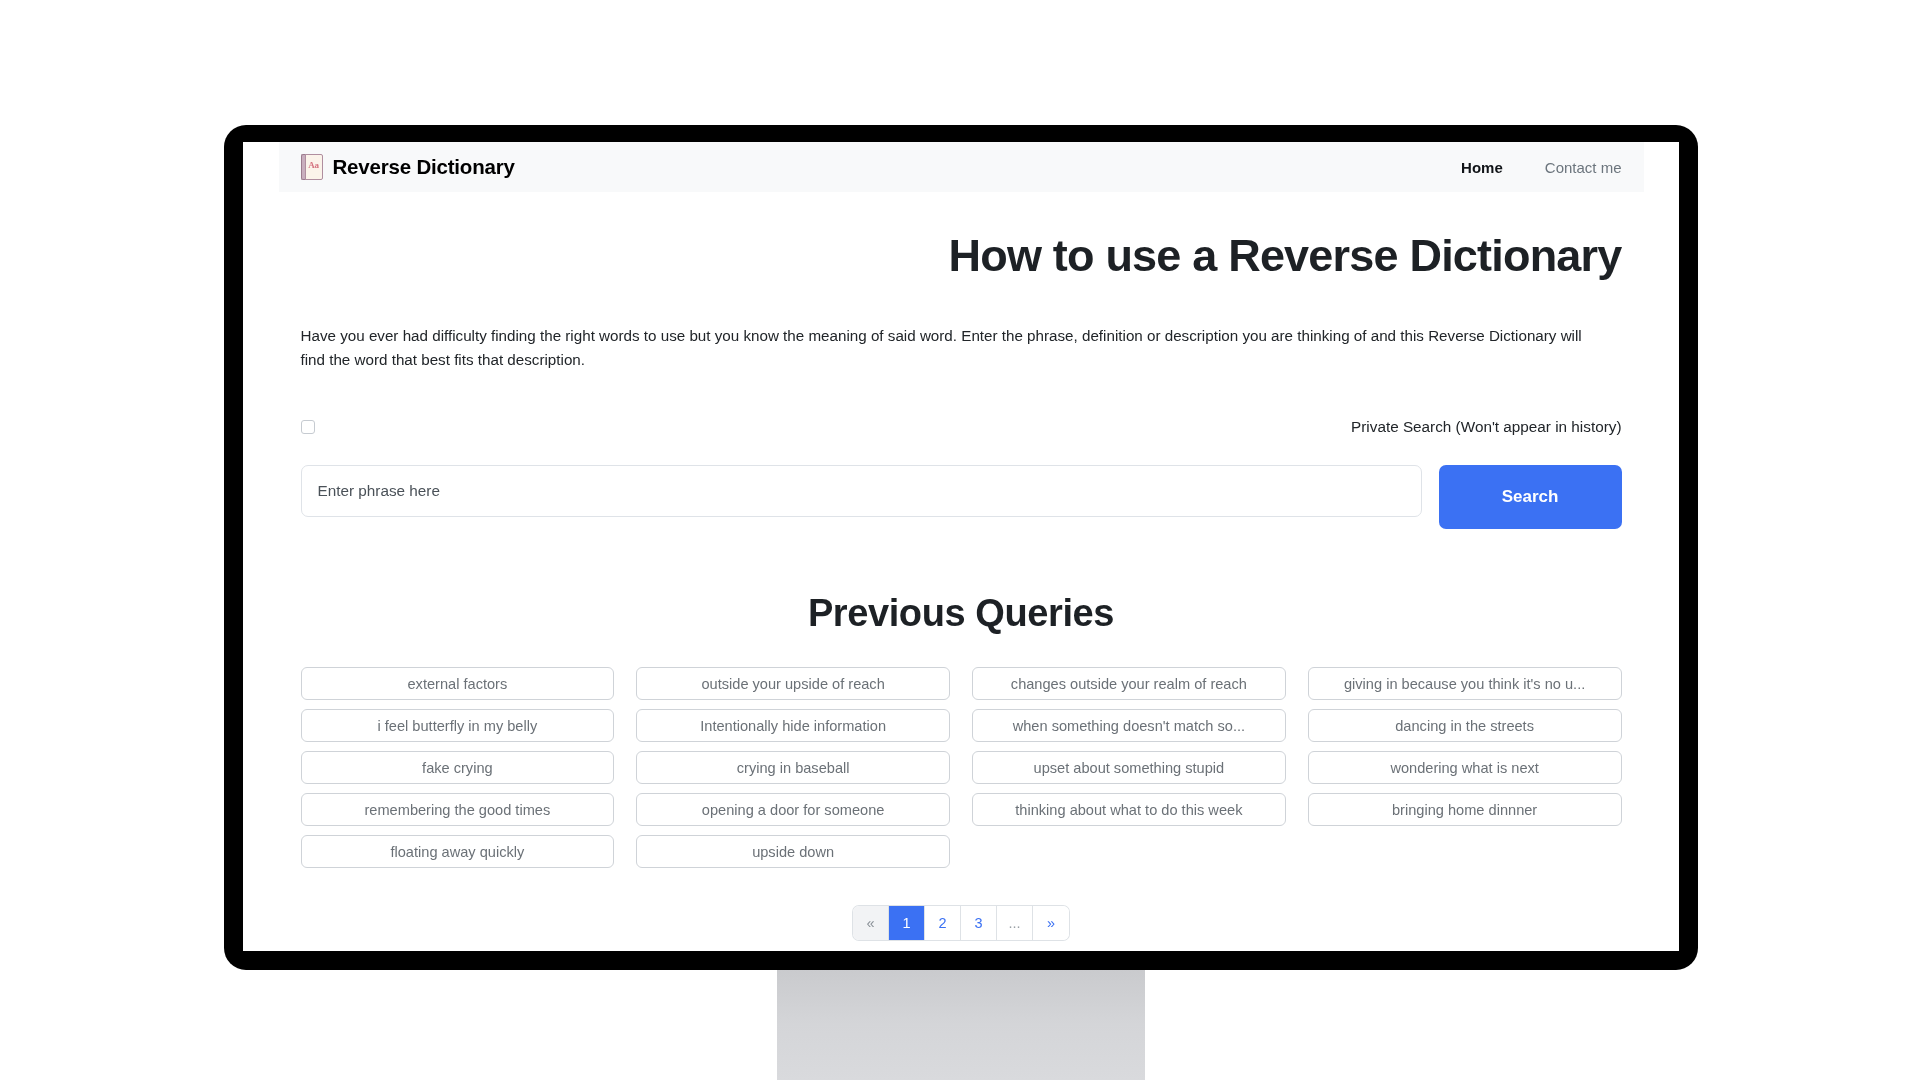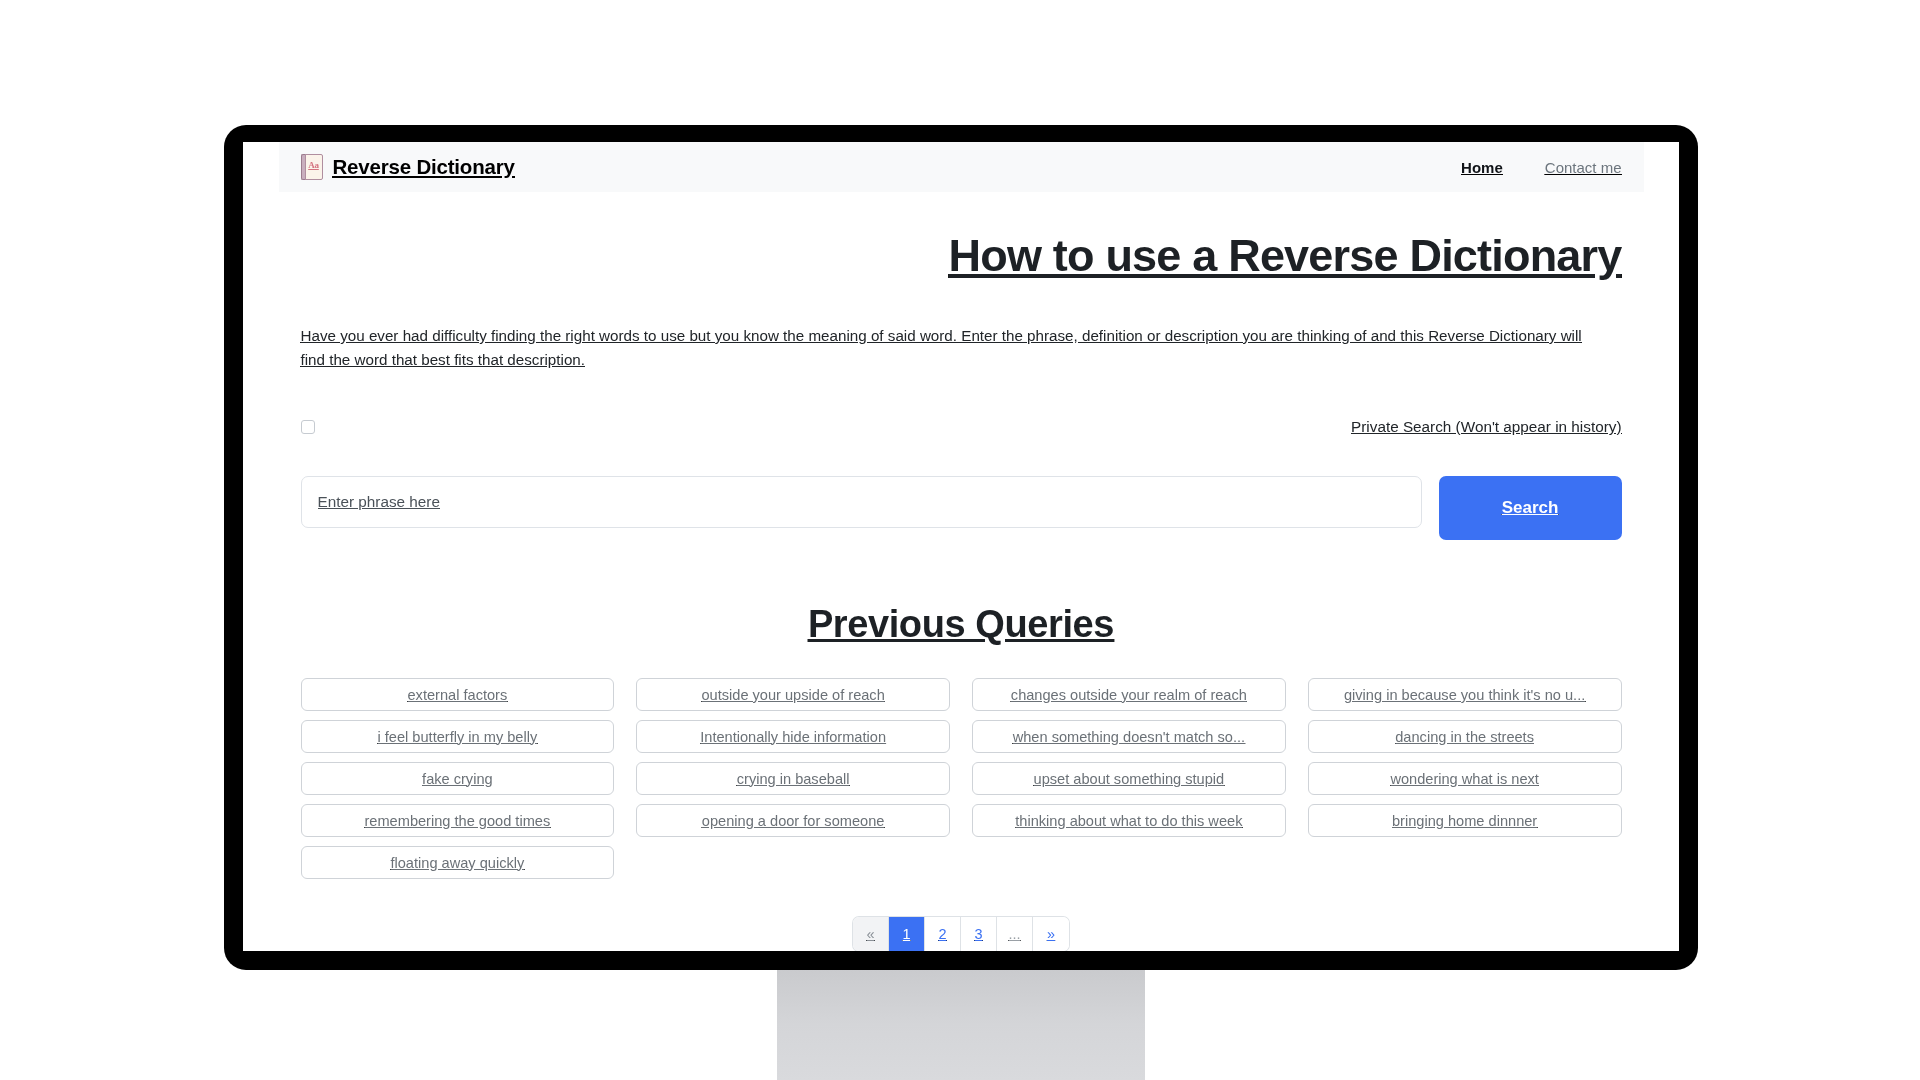--- a/index.html
+++ b/index.html
@@ -1,15 +1,15 @@
 <!DOCTYPE html>
 <html><head>
 <meta charset="utf-8">
 <style>
-  * { box-sizing: border-box; text-decoration: underline; }
+  * { box-sizing: border-box; }
   html, body {
     margin: 0; padding: 0;
     width: 1920px; height: 1080px;
     background: #ffffff;
     font-family: "Liberation Sans", sans-serif;
     overflow: hidden;
   }
 
   
   #scene {
@@ -130,21 +130,21 @@
     cursor: pointer;
     flex: 0 0 auto;
   }
   .private-label {
     font-size: 15.3px; color: #212529;
   }
 
   .search-row {
     display: flex;
     gap: 17px;
-    margin-top: 40px;
+    margin-top: 29px;
     align-items: stretch;
   }
   .search-input {
     flex: 1 1 auto;
     height: 52px;
     border: 1px solid #dfe3e8;
     border-radius: 7px;
     background: #fff;
     font-size: 15.3px;
     color: #4a5158;
@@ -283,20 +283,21 @@
               <div class="query-chip">dancing in the streets</div>
               <div class="query-chip">fake crying</div>
               <div class="query-chip">crying in baseball</div>
               <div class="query-chip">upset about something stupid</div>
               <div class="query-chip">wondering what is next</div>
               <div class="query-chip">remembering the good times</div>
               <div class="query-chip">opening a door for someone</div>
               <div class="query-chip">thinking about what to do this week</div>
               <div class="query-chip">bringing home dinnner</div>
               <div class="query-chip">floating away quickly</div>
+              <div class="query-chip">upside down</div>
             </div>
 
           <div class="pagination">
             <div class="pager">
                 <div class="pg disabled">«</div>
                 <div class="pg active">1</div>
                 <div class="pg">2</div>
                 <div class="pg">3</div>
                 <div class="pg ellipsis">...</div>
                 <div class="pg">»</div>

